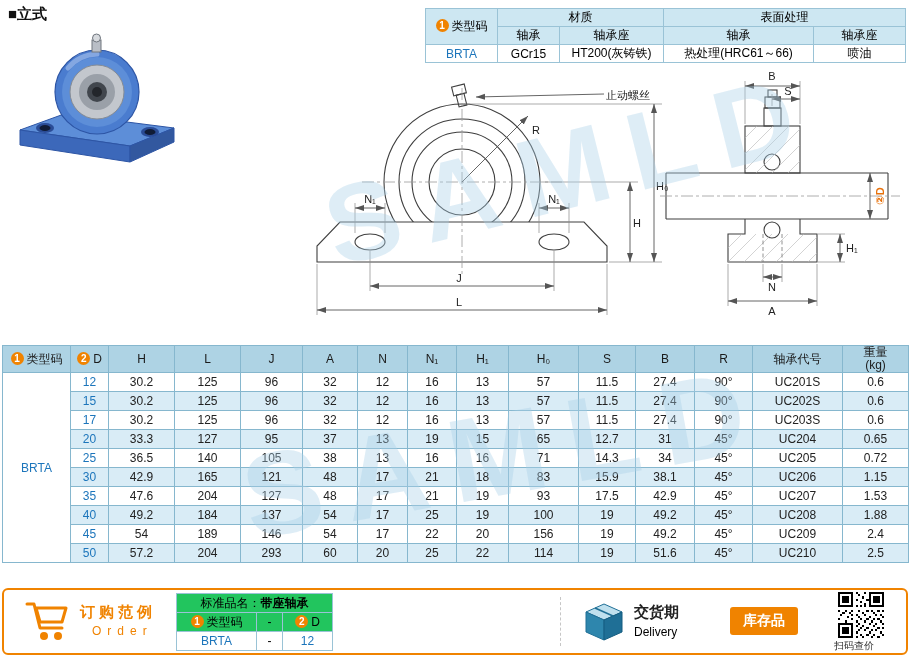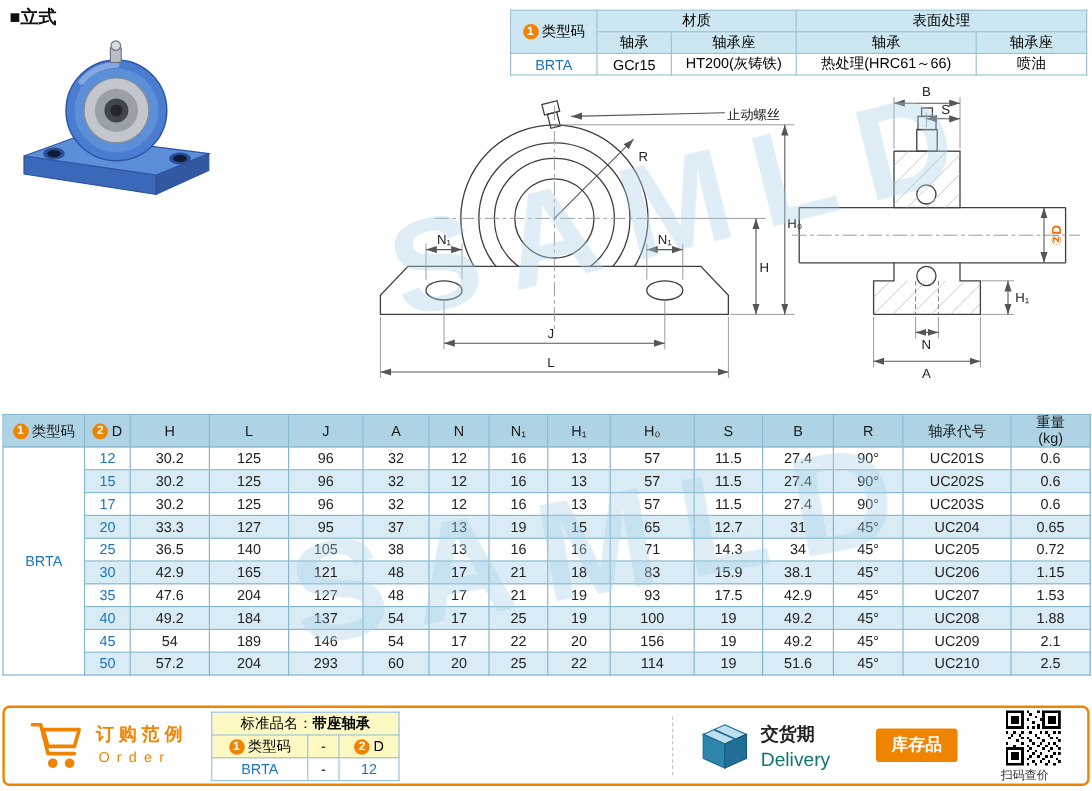--- a/index.html
+++ b/index.html
@@ -46,29 +46,29 @@
     padding:0 1px; line-height:13px; white-space:pre-line; vertical-align:middle; color:#1a1a1a; }
   .main-table td { border:1px solid #86b7ce; height:19px; padding:0 2px; color:#222; background:#fff; }
   .main-table tr.alt td { background:#d9ecf6; }
   .main-table td.typecode { background:#fff; color:#1c75bb; }
   .main-table td.dval { color:#1c75bb; }
 
   .footer { position:absolute; left:2px; top:588px; width:906px; height:67px; background:#fff;
     border:2px solid #f08300; border-radius:6px; }
   .cart { position:absolute; left:20px; top:8px; }
   .order-cn { position:absolute; left:76px; top:13px; color:#f08300; font-size:15px; font-weight:bold; letter-spacing:4px; }
-  .order-en { position:absolute; left:78px; top:34px; color:#f08300; font-size:12px; letter-spacing:6px; }
+  .order-en { position:absolute; left:88px; top:34px; color:#f08300; font-size:12px; letter-spacing:6px; }
   .ot { position:absolute; left:172px; top:3px; border-collapse:collapse; font-size:12px; text-align:center; }
   .ot td { border:1px solid #9ac3d6; height:19px; padding:0 4px; }
-  .ot .hd { background:#fef9c3; }
+  .ot .hd { background:#22c55e; }
   .ot .code { color:#1c75bb; }
   .vdash { position:absolute; left:556px; top:7px; height:49px; border-left:1px dashed #c6c6c6; }
   .dlv { position:absolute; left:578px; top:10px; }
   .dlv-cn { position:absolute; left:630px; top:13px; font-size:15px; font-weight:bold; color:#222; }
-  .dlv-en { position:absolute; left:630px; top:35px; font-size:16px; color:#0f766e; }
+  .dlv-en { position:absolute; left:630px; top:35px; font-size:12px; color:#000000; }
   .stock { position:absolute; left:726px; top:17px; background:#f08300; color:#fff; font-size:14px;
     font-weight:bold; padding:5px 13px; border-radius:3px; }
   .qr { position:absolute; left:834px; top:2px; }
   .qr-cap { position:absolute; left:830px; top:49px; width:54px; text-align:left; font-size:10px; color:#333; }
 </style>
 </head>
 <body>
 
 <div class="page">
   <div class="top">
@@ -412,21 +412,21 @@
           <td>146</td>
           <td>54</td>
           <td>17</td>
           <td>22</td>
           <td>20</td>
           <td>156</td>
           <td>19</td>
           <td>49.2</td>
           <td>45°</td>
           <td>UC209</td>
-          <td>2.1</td>
+          <td>2.4</td>
         </tr>
         <tr class="alt">
           <td class="dval">50</td>
           <td>57.2</td>
           <td>204</td>
           <td>293</td>
           <td>60</td>
           <td>20</td>
           <td>25</td>
           <td>22</td>

